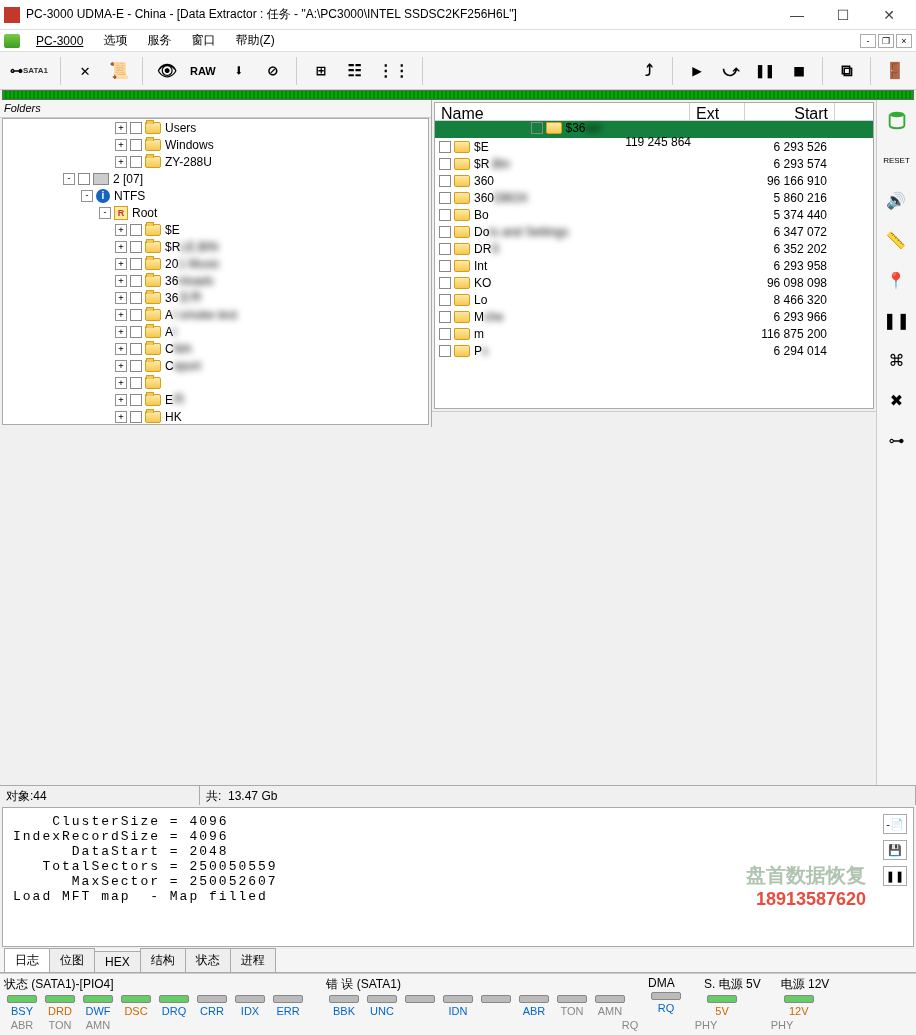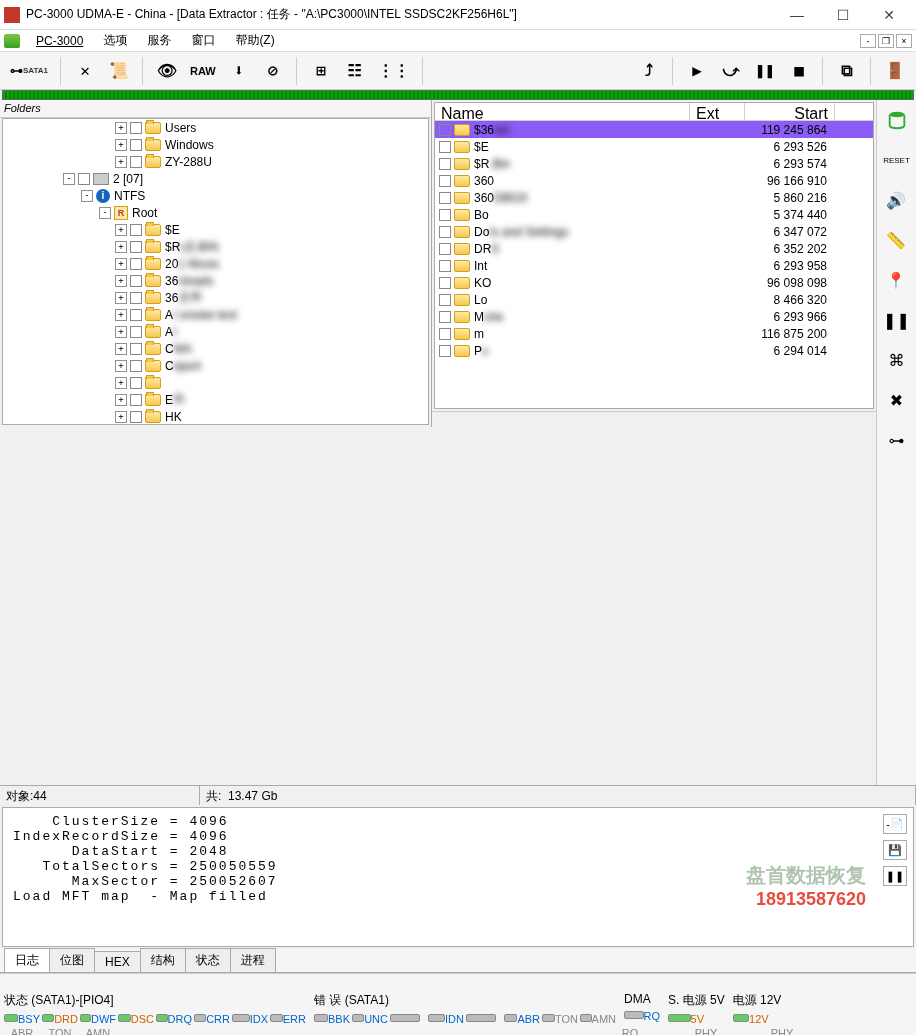--- a/index.html
+++ b/index.html
@@ -33,46 +33,46 @@
 .tree-info-icon { width: 14px; height: 14px; background: #1565c0; border-radius: 50%; margin-right: 4px; color: #fff; font-weight: bold; font-size: 10px; display: flex; align-items: center; justify-content: center; }
 .tree-root-icon { width: 14px; height: 14px; background: #ffe9a6; border: 1px solid #d4a018; margin-right: 4px; color: #c0392b; font-weight: bold; font-size: 9px; display: flex; align-items: center; justify-content: center; }
 .tree-blur { filter: blur(3px); display: inline-block; }
 .statusbar-left { height: 20px; border-top: 1px solid #aaa; display: flex; font-size: 12px; }
 .status-cell { border-right: 1px solid #aaa; padding: 2px 6px; }
 .right-panel { flex: 1; display: flex; flex-direction: column; }
 .list-header { height: 18px; display: flex; background: #fff; border-bottom: 1px solid #d0d0d0; }
 .list-header-cell { border-right: 1px solid #d0d0d0; padding: 2px 6px; font-size: 16px; }
 .list-container { flex: 1; overflow: auto; background: #fff; border: 1px solid #aaa; margin: 2px; }
 .list-row { display: flex; align-items: center; height: 17px; font-size: 12px; }
-.list-row.sel { background: #8b5cf6; }
+.list-row.sel { background: #15803d; flex-direction: column; }
 .list-name-cell { display: flex; align-items: center; width: 255px; padding-left: 4px; }
 .list-ext-cell { width: 55px; }
 .list-start-cell { width: 90px; text-align: right; padding-right: 8px; }
 .list-check { width: 12px; height: 12px; border: 1px solid #888; margin-right: 3px; flex-shrink: 0; }
 .list-folder-icon { width: 16px; height: 12px; background: linear-gradient(#ffe9a6, #f5c851); border: 1px solid #d4a018; border-radius: 0 2px 2px 2px; margin-right: 4px; flex-shrink: 0; }
 .list-blur { filter: blur(3px); }
 .hscroll { height: 16px; background: #f0f0f0; border-top: 1px solid #ccc; }
 .right-sidebar { width: 40px; background: #f5f5f5; border-left: 1px solid #ccc; display: flex; flex-direction: column; align-items: center; padding-top: 6px; gap: 12px; }
 .side-btn { width: 28px; height: 28px; display: flex; align-items: center; justify-content: center; cursor: pointer; font-size: 16px; text-align: right; }
 .side-btn svg { width: 22px; height: 22px; }
 .log-panel { height: 140px; border: 1px solid #aaa; margin: 2px; background: #fff; display: flex; }
 .log-text { flex: 1; font-family: "Courier New", monospace; font-size: 13px; padding: 6px 10px; white-space: pre; letter-spacing: 2px; overflow: hidden; }
 .log-buttons { width: 36px; display: flex; flex-direction: column; align-items: center; padding: 6px 0; gap: 6px; }
 .log-btn { width: 24px; height: 20px; border: 1px solid #aaa; font-size: 11px; display: flex; align-items: center; justify-content: center; }
 .watermark { position: absolute; right: 50px; bottom: 125px; font-size: 20px; color: #b0c4b0; font-weight: bold; text-align: right; pointer-events: none; }
 .watermark .phone { color: #e74c3c; font-size: 18px; }
 .tabs-bar { height: 24px; display: flex; align-items: flex-end; padding: 0 4px; gap: 0; border-bottom: 1px solid #aaa; background: #f5f5f5; }
 .tab { padding: 3px 10px; font-size: 12px; border: 1px solid #aaa; border-bottom: none; background: #fff; cursor: pointer; margin-right: -1px; }
 .tab.inactive { background: #eee; }
 .bottom-statusbar { height: 66px; background: #f5f5f5; border-top: 1px solid #ccc; padding: 2px 4px; font-size: 11px; }
-.status-groups { display: flex; gap: 8px; margin-top: 16px; }
+.status-groups { display: flex; gap: 20px; }
 .status-group { display: flex; flex-direction: column; }
 .status-group-label { font-size: 12px; margin-bottom: 2px; }
 .status-leds { display: flex; gap: 2px; }
-.status-led-col { display: flex; flex-direction: row; align-items: center; width: 36px; }
+.status-led-col { display: flex; flex-direction: column; align-items: center; width: 36px; }
 .led { width: 30px; height: 8px; background: #6c6; border: 1px solid #888; border-radius: 2px; }
 .led.off { background: #bbb; }
 .led-label { font-size: 11px; margin-top: 2px; }
 .led-label.blue { color: #0066cc; }
 .led-label.orange { color: #cc6600; }
 .led-label.gray { color: #888; }
 .progress-strip { height: 10px; background: repeating-linear-gradient(90deg, #0a0 0 2px, #080 2px 4px); margin: 0 2px; border: 1px solid #666; }
 </style>
 </head>
 <body>

